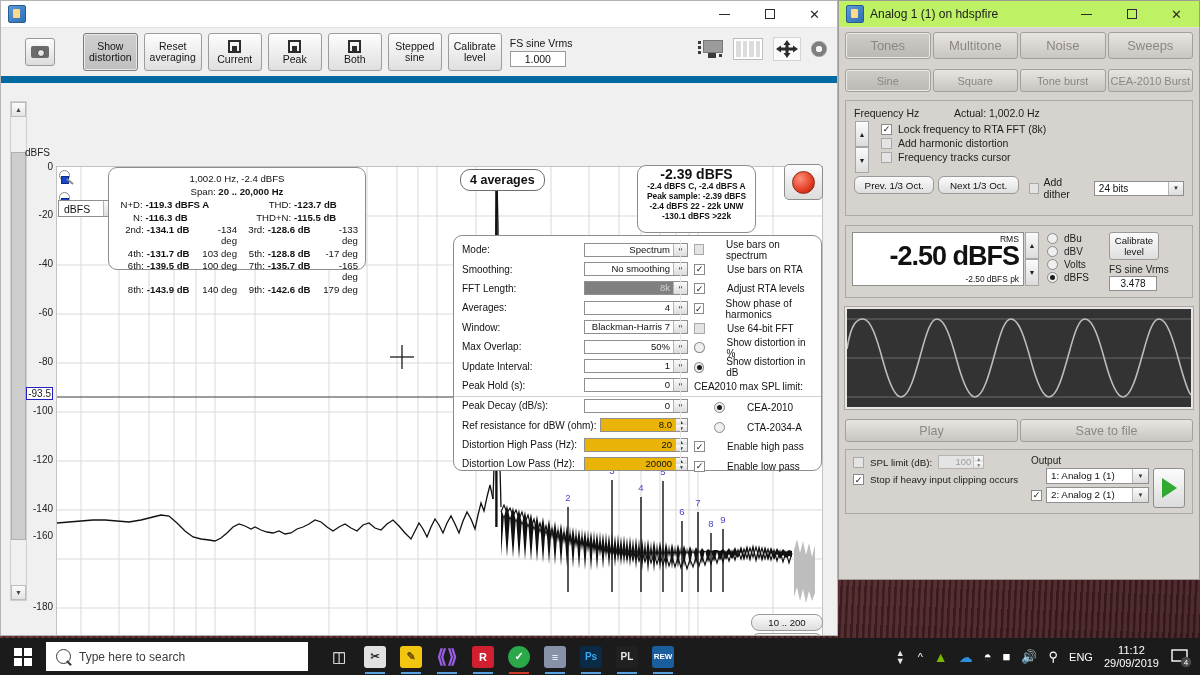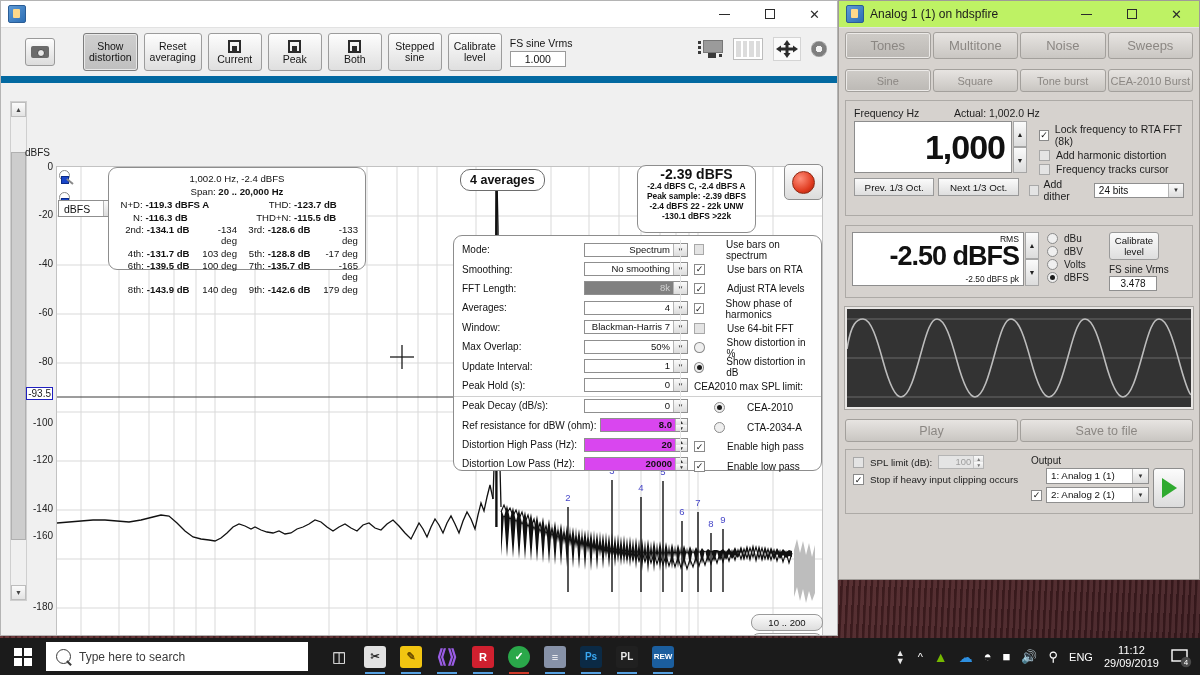--- a/index.html
+++ b/index.html
@@ -162,21 +162,21 @@
   }
   .set-left{width:226px;}
   .set-right{flex:1;padding-left:6px;}
   .srow{height:19.4px;display:flex;align-items:center;}
   .srow .lab{flex:1;font-size:10px;color:#111;white-space:nowrap;}
   .combo{width:104px;height:14px;border:1px solid #8f8f8f;background:#fff;display:flex;box-sizing:border-box;}
   .combo .val{flex:1;text-align:right;padding-right:3px;font-size:9.5px;color:#111;line-height:12px;}
   .combo .arr{width:13px;background:linear-gradient(#fbfbfb,#dcdcdc);border-left:1px solid #b5b5b5;
     display:flex;align-items:center;justify-content:center;font-size:6px;color:#333;}
   .combo.sel .val{background:#808080;color:#cfcfcf;}
-  .spin{width:104px;height:14px;border:1px solid #8f8f8f;background:#d946ef;display:flex;box-sizing:border-box;font-weight:bold;}
+  .spin{width:104px;height:14px;border:1px solid #8f8f8f;background:#eab308;display:flex;box-sizing:border-box;}
   .spin .val{flex:1;text-align:right;padding-right:3px;font-size:9.5px;color:#111;line-height:12px;}
   .spin .sb{width:11px;display:flex;flex-direction:column;border-left:1px solid #b5b5b5;}
   .spin .sb i{flex:1;background:linear-gradient(#fbfbfb,#dcdcdc);display:flex;align-items:center;justify-content:center;font-size:5px;color:#333;font-style:normal;}
   .cbrow{height:19.6px;display:flex;align-items:center;gap:22px;font-size:10px;color:#111;}
   .cb{width:11px;height:11px;border:1px solid #8a8a8a;background:#fff;box-sizing:border-box;
      display:flex;align-items:center;justify-content:center;font-size:9px;color:#111;}
   .cb.off{background:#e4e4e4;border-color:#a8a8a8;}
   .rb{width:11px;height:11px;border-radius:50%;border:1px solid #8a8a8a;background:#efefef;box-sizing:border-box;
      display:flex;align-items:center;justify-content:center;}
   .rb.on::after{content:"";width:5px;height:5px;border-radius:50%;background:#1c1c1c;}
@@ -212,21 +212,21 @@
   .freq-row{display:flex;}
   .freq-box{width:158px;height:52px;background:#fff;border:1px solid #8d8d8d;box-sizing:border-box;
     display:flex;align-items:center;justify-content:flex-end;padding-right:6px;
     font-size:34px;font-weight:bold;color:#111;letter-spacing:-1px;}
   .spinbtns{width:14px;height:52px;display:flex;flex-direction:column;margin-left:1px;}
   .spinbtns i{flex:1;background:linear-gradient(#fbfbfb,#dcdcdc);border:1px solid #a6a6a6;box-sizing:border-box;
     display:flex;align-items:center;justify-content:center;font-size:7px;color:#222;font-style:normal;}
   .freq-right{flex:1;padding-left:12px;display:flex;flex-direction:column;justify-content:flex-start;gap:2px;padding-top:2px;}
   .grow{display:flex;align-items:center;gap:6px;font-size:10.5px;color:#1d1d1d;}
   .octrow{display:flex;gap:4px;margin-top:3px;}
-  .oct-btn{width:88px;height:16px;border:1px solid #9a9a9a;border-radius:0;
+  .oct-btn{width:88px;height:16px;border:1px solid #9a9a9a;border-radius:6px;
     background:linear-gradient(#fbfbfb,#dedede);font-size:9.8px;color:#111;
     display:flex;align-items:center;justify-content:center;}
   .dith-sel{width:104px;height:15px;border:1px solid #8f8f8f;background:#fff;display:flex;box-sizing:border-box;margin-left:4px;}
   .dith-sel .val{flex:1;padding-left:4px;font-size:10px;color:#111;line-height:13px;}
   .dith-sel .arr{width:14px;background:linear-gradient(#fbfbfb,#dcdcdc);border-left:1px solid #b5b5b5;
     display:flex;align-items:center;justify-content:center;font-size:6px;color:#333;}
   .lvl-panel{margin-top:9px;border:1px solid #adaaa6;background:#d6d2ce;padding:6px;display:flex;}
   .lvl-box{width:172px;height:54px;background:#fff;border:1px solid #8d8d8d;box-sizing:border-box;position:relative;}
   .lvl-box .rms{position:absolute;right:4px;top:1px;font-size:8.6px;color:#111;}
   .lvl-box .big{position:absolute;left:0;right:4px;top:8px;text-align:right;font-size:27px;font-weight:bold;color:#111;letter-spacing:-1px;}
@@ -381,21 +381,21 @@
     </div>
 
     <div class="axis-unit">dBFS</div>
 
     <div class="ylabels">
       <div style="top:0px">0</div>
       <div style="top:48px">-20</div>
       <div style="top:97px">-40</div>
       <div style="top:146px">-60</div>
       <div style="top:195px">-80</div>
-      <div style="top:256px">-100</div>
+      <div style="top:244px">-100</div>
       <div style="top:293px">-120</div>
       <div style="top:342px">-140</div>
       <div style="top:369px">-160</div>
       <div style="top:440px">-180</div>
 
       <div class="ycursor" style="top:226px">-93.5</div>
     </div>
 
     <div class="plot">
       <svg width="765" height="493" viewBox="0 0 765 493">
@@ -783,21 +783,20 @@
       <div class="tab">Tone burst</div>
       <div class="tab">CEA-2010 Burst</div>
     </div>
 
     <div class="panel" style="height:102px">
       <div class="freq-lbl">
         <span class="a">Frequency Hz</span>
         <span>Actual: 1,002.0 Hz</span>
       </div>
       <div class="freq-row">
-        <div class="freq-box">1,000</div>
         <div class="spinbtns">
           <i>▲</i>
           <i>▼</i>
         </div>
         <div class="freq-right">
           <div class="grow">
             <span class="cb">✓</span>
             <span>Lock frequency to RTA FFT (8k)</span>
           </div>
           <div class="grow">

